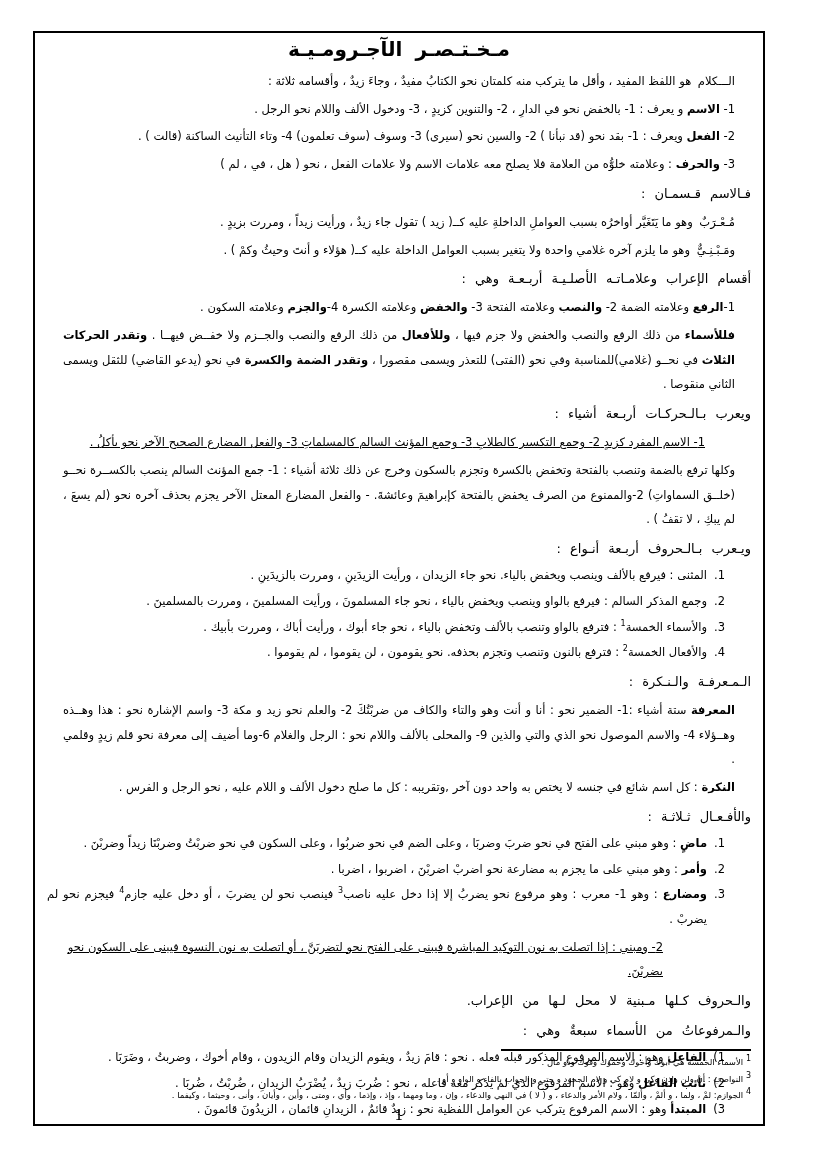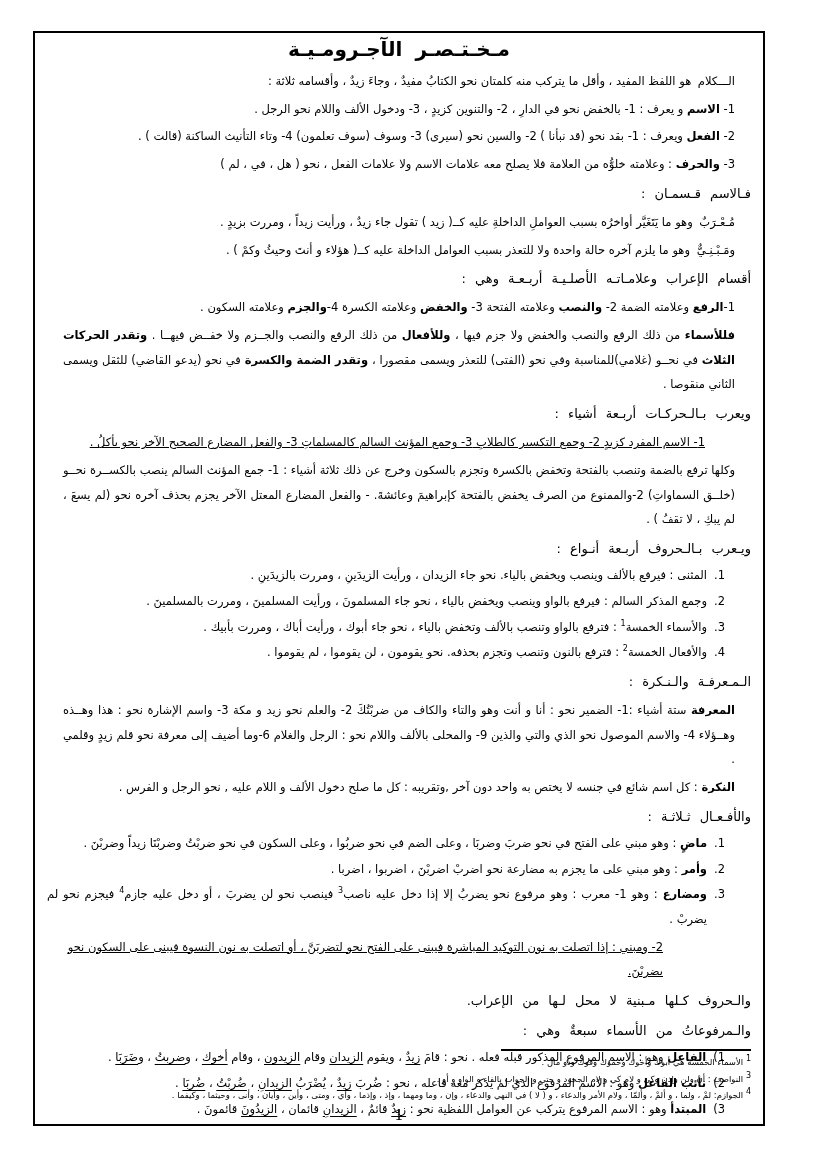--- a/index.html
+++ b/index.html
@@ -17,21 +17,21 @@
     letter-spacing:2px;word-spacing:6px;margin:2px 0 8px 0;
   }
   .para{font-size:11.5px;line-height:2.15;text-align:justify;margin:3px 16px;}
   .para.noj{text-align:right;text-decoration:underline;}
   .indent1{padding-right:30px;}
   .heading{
     font-size:13px;letter-spacing:2.5px;word-spacing:5px;
     line-height:2;margin:4px 0 1px 0;text-align:right;
   }
   .b{font-weight:bold;}
-  .u{text-decoration:underline;text-underline-offset:3px;}
+  .u{text-underline-offset:3px;}
   .stretch{letter-spacing:2.5px;word-spacing:3px;}
   sup{font-size:8px;line-height:0;}
   .li{
     display:flex;font-size:11.5px;line-height:2.15;
     padding-right:26px;margin:1px 0;text-align:justify;
   }
   .li .marker{flex:0 0 auto;padding-left:7px;}
   .li .li-text{flex:1 1 auto;}
   .cont-line{padding-right:72px;}
   .footnotes{
@@ -56,21 +56,21 @@
   <p class="para"><span>1- </span><span class="b">الاسم</span><span> و يعرف : 1- بالخفض نحو في الدارِ ، 2- والتنوين كزيدٍ ، 3- ودخول الألف واللام نحو الرجل .</span></p>
 
   <p class="para"><span>2- </span><span class="b">الفعل</span><span> ويعرف : 1- بقد نحو (قد نبأنا ) 2- والسين نحو (سيرى) 3- وسوف (سوف تعلمون) 4- وتاء التأنيث الساكنة (قالت ) .</span></p>
 
   <p class="para"><span>3- </span><span class="b">والحرف</span><span> : وعلامته خلوُّه من العلامة فلا يصلح معه علامات الاسم ولا علامات الفعل ، نحو ( هل ، في ، لم )</span></p>
 
   <div class="heading">فـالاسم  قـسمـان :</div>
 
   <p class="para"><span class="stretch">مُـعْـرَبٌ </span><span>وهو ما يَتَغَيَّر أواخرُه بسبب العواملِ الداخلةِ عليه كــ( زيد ) تقول جاء زيدٌ ، ورأيت زيداً ، ومررت بزيدٍ .</span></p>
 
-  <p class="para"><span class="stretch">ومَـبْـنِـيٌّ </span><span>وهو ما يلزم آخره حالة واحدة ولا للتعذر بسبب العوامل الداخلة عليه كــ( هؤلاء و أنتَ وحيثُ وكمْ ) .</span></p>
+  <p class="para"><span class="stretch">ومَـبْـنِـيٌّ </span><span>وهو ما يلزم آخره غلامي واحدة ولا يتغير بسبب العوامل الداخلة عليه كــ( هؤلاء و أنتَ وحيثُ وكمْ ) .</span></p>
 
   <div class="heading">أقسام الإعراب وعلامـاتـه الأصلـيـة أربـعـة وهي :</div>
 
   <p class="para"><span>1-</span><span class="b">الرفع</span><span> وعلامته الضمة 2- </span><span class="b">والنصب</span><span> وعلامته الفتحة 3- </span><span class="b">والخفض</span><span> وعلامته الكسرة 4-</span><span class="b">والجزم</span><span> وعلامته السكون .</span></p>
 
   <p class="para"><span class="b">فللأسماء</span><span> من ذلك الرفع والنصب والخفض ولا جزم فيها ، </span><span class="b">وللأفعال</span><span> من ذلك الرفع والنصب والجــزم ولا خفــض فيهــا . </span><span class="b">وتقدر الحركات الثلاث</span><span> في نحــو (غلامي)للمناسبة وفي نحو (الفتى) للتعذر ويسمى مقصورا ، </span><span class="b">وتقدر الضمة والكسرة</span><span> في نحو (يدعو القاضي) للثقل ويسمى الثاني منقوصا .</span></p>
 
   <div class="heading">ويعرب بـالـحركـات أربـعة أشياء :</div>
 
   <p class="para noj indent1">1- الاسم المفرد كزيدٍ 2- وجمع التكسير كالطلابِ 3- وجمع المؤنث السالم كالمسلماتِ 3- والفعل المضارع الصحيح الآخر نحو يأكلُ .</p>

